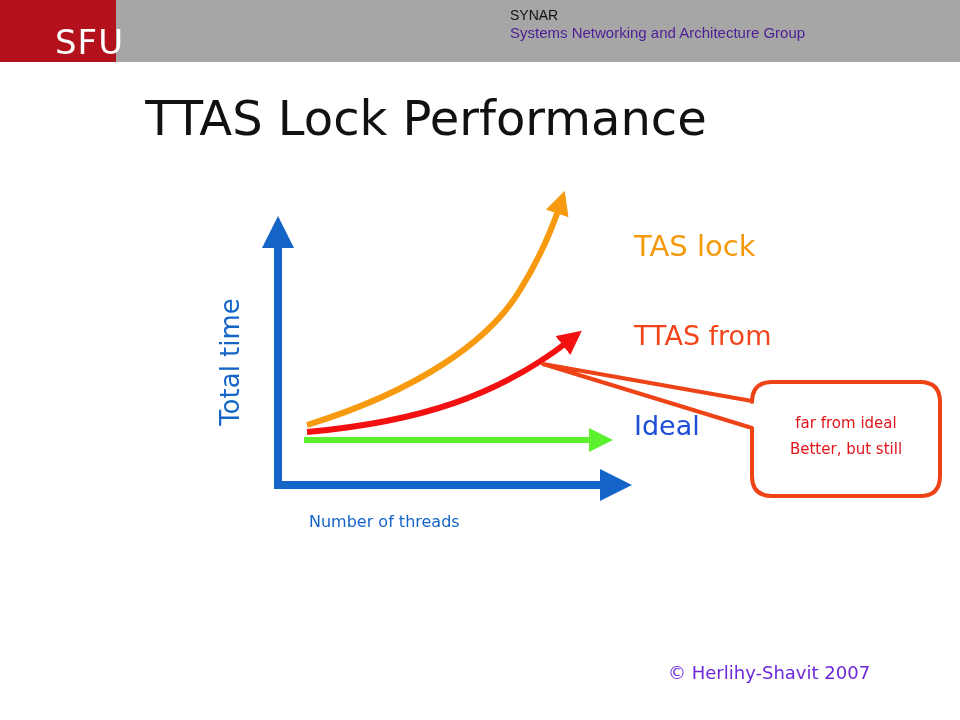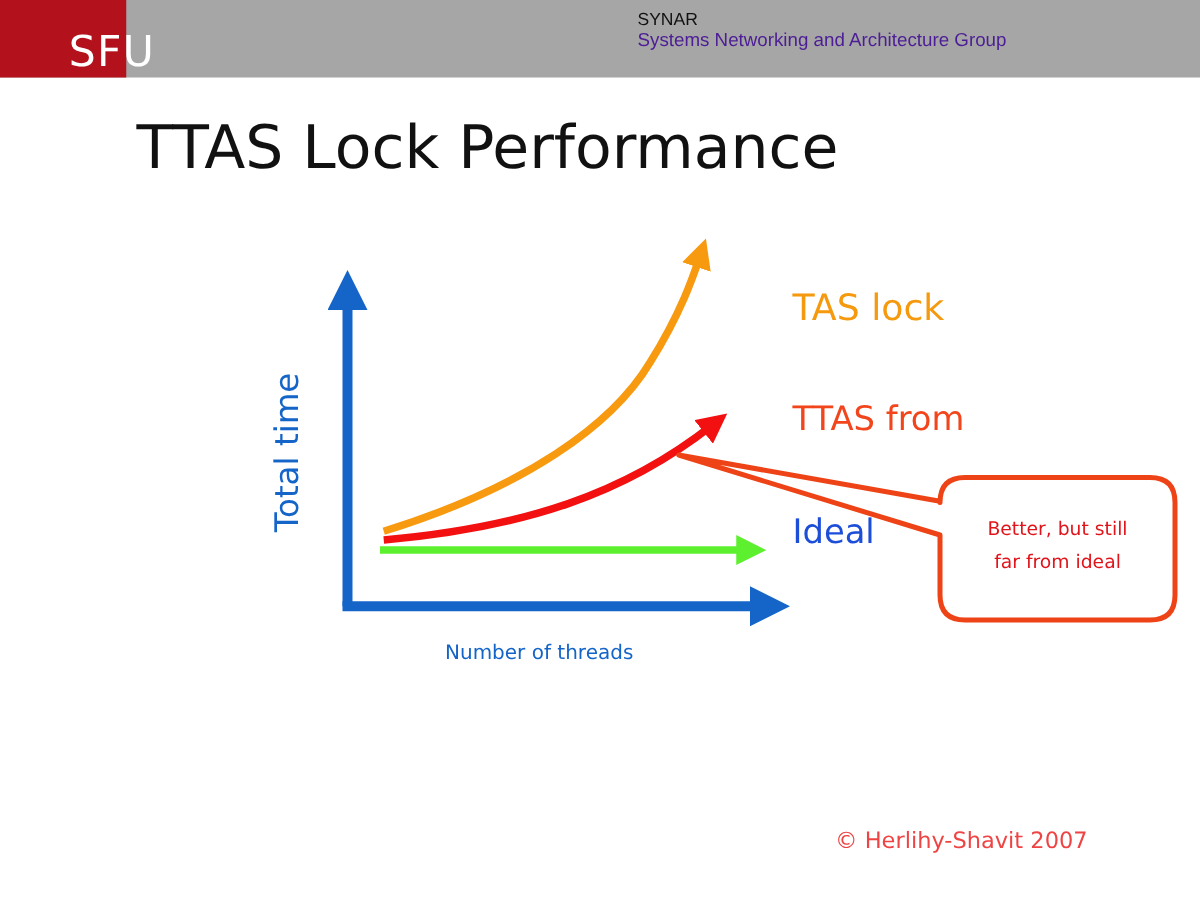--- a/index.html
+++ b/index.html
@@ -1,31 +1,31 @@
 <!DOCTYPE html>
 <html><head>
 <meta charset="utf-8">
 <style>
   html, body { margin: 0; padding: 0; }
   body { width: 960px; height: 720px; position: relative; background: #ffffff; overflow: hidden; font-family: "Liberation Sans", sans-serif; }
   .header { position: absolute; left: 0; top: 0; width: 960px; height: 62px; background: #a6a6a6; }
-  .logo-block { position: absolute; left: 0; top: 0; width: 101px; height: 62px; background: #b3121d; text-decoration: underline; }
+  .logo-block { position: absolute; left: 0; top: 0; width: 116px; height: 62px; background: #b3121d; text-decoration: underline; }
   .logo-text { position: absolute; left: 55px; top: 22px; color: #ffffff; font-family: "DejaVu Sans", sans-serif; font-size: 34px; letter-spacing: 1px; line-height: 40px; }
   .group-title { position: absolute; left: 510px; top: 7px; font-size: 14px; font-weight: normal; color: #111; line-height: 16px; }
   .group-sub { position: absolute; left: 510px; top: 24px; font-size: 15px; color: #4c1d95; line-height: 18px; }
-  .title { position: absolute; left: 0; width: 780px; top: 88px; text-align: center; font-size: 48px; color: #111; line-height: 60px; font-family: "DejaVu Sans", sans-serif; }
+  .title { position: absolute; left: 0; width: 780px; top: 88px; text-align: center; font-size: 48px; color: #111; line-height: 60px; font-family: "DejaVu Sans", sans-serif; padding-left: 36px; }
   svg.diagram { position: absolute; left: 0; top: 0; }
   .label { position: absolute; font-family: "DejaVu Sans", sans-serif; line-height: 1; white-space: nowrap; }
   .lbl-tas { left: 634px; top: 232px; font-size: 29px; color: #f59a0e; }
   .lbl-ttas { left: 634px; top: 322px; font-size: 27px; color: #f2451c; }
   .lbl-ideal { left: 634px; top: 412px; font-size: 27px; color: #1d4ed8; }
   .ylabel { position: absolute; left: 230px; top: 362px; transform: translate(-50%, -50%) rotate(-90deg); font-family: "DejaVu Sans", sans-serif; font-size: 26px; color: #1565c8; white-space: nowrap; }
-  .xlabel { left: 309px; top: 514px; font-size: 16px; color: #1565c8; margin-left: 47px; }
+  .xlabel { left: 309px; top: 514px; font-size: 16px; color: #1565c8; }
   .callout-text { position: absolute; left: 752px; top: 410px; width: 188px; text-align: center; font-family: "DejaVu Sans", sans-serif; font-size: 15px; color: #e0141a; line-height: 26px; }
-  .copyright { left: 668px; top: 664px; font-size: 18px; color: #ef4444; }
+  .copyright { left: 668px; top: 664px; font-size: 18px; color: #6d28d9; }
 </style>
 </head>
 <body>
 
 <div class="header">
   <div class="logo-block">
     <span class="logo-text">SFU</span>
   </div>
   <div class="group-title">SYNAR</div>
   <div class="group-sub">Systems Networking and Architecture Group</div>
@@ -74,17 +74,17 @@
 </svg>
 
 <div class="label lbl-tas">TAS lock</div>
 <div class="label lbl-ttas">TTAS from</div>
 <div class="label lbl-ideal">Ideal</div>
 
 <div class="ylabel">Total time</div>
 <div class="label xlabel">Number of threads</div>
 
 <div class="callout-text">
+  <div>far from ideal</div>
   <div>Better, but still</div>
-  <div>far from ideal</div>
 </div>
 
 <div class="label copyright">© Herlihy-Shavit 2007</div>
 
 </body></html>

